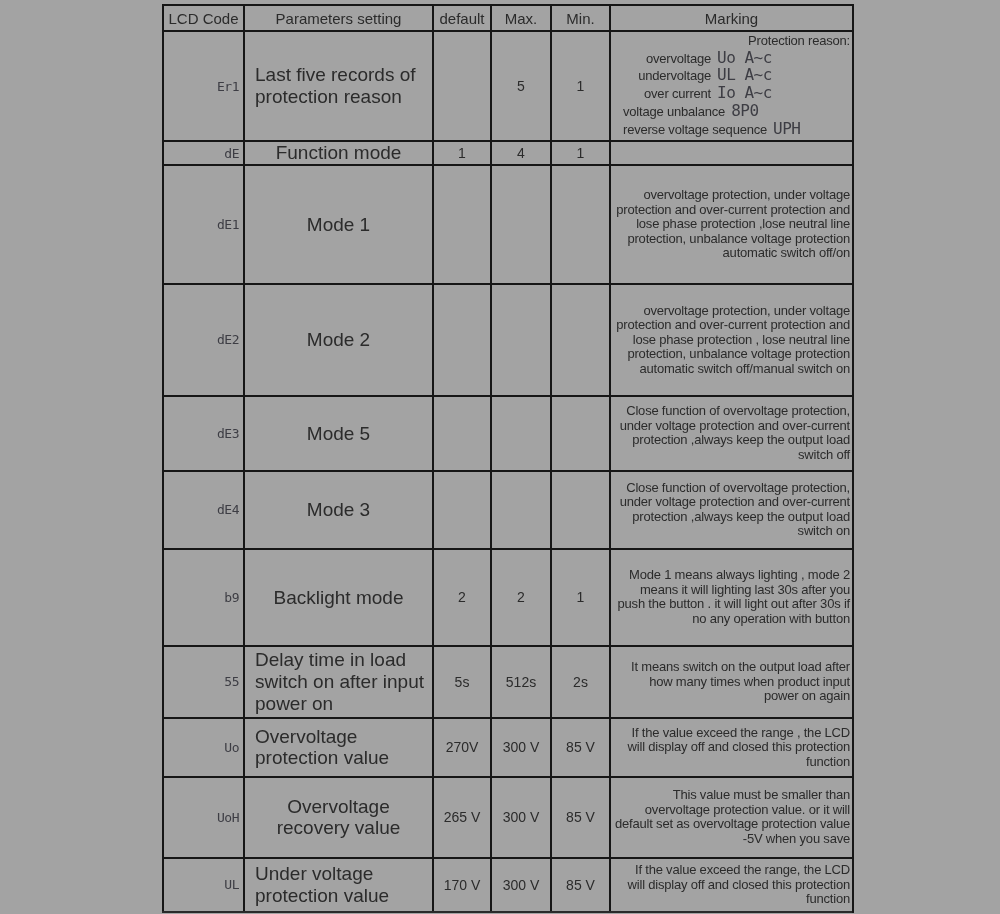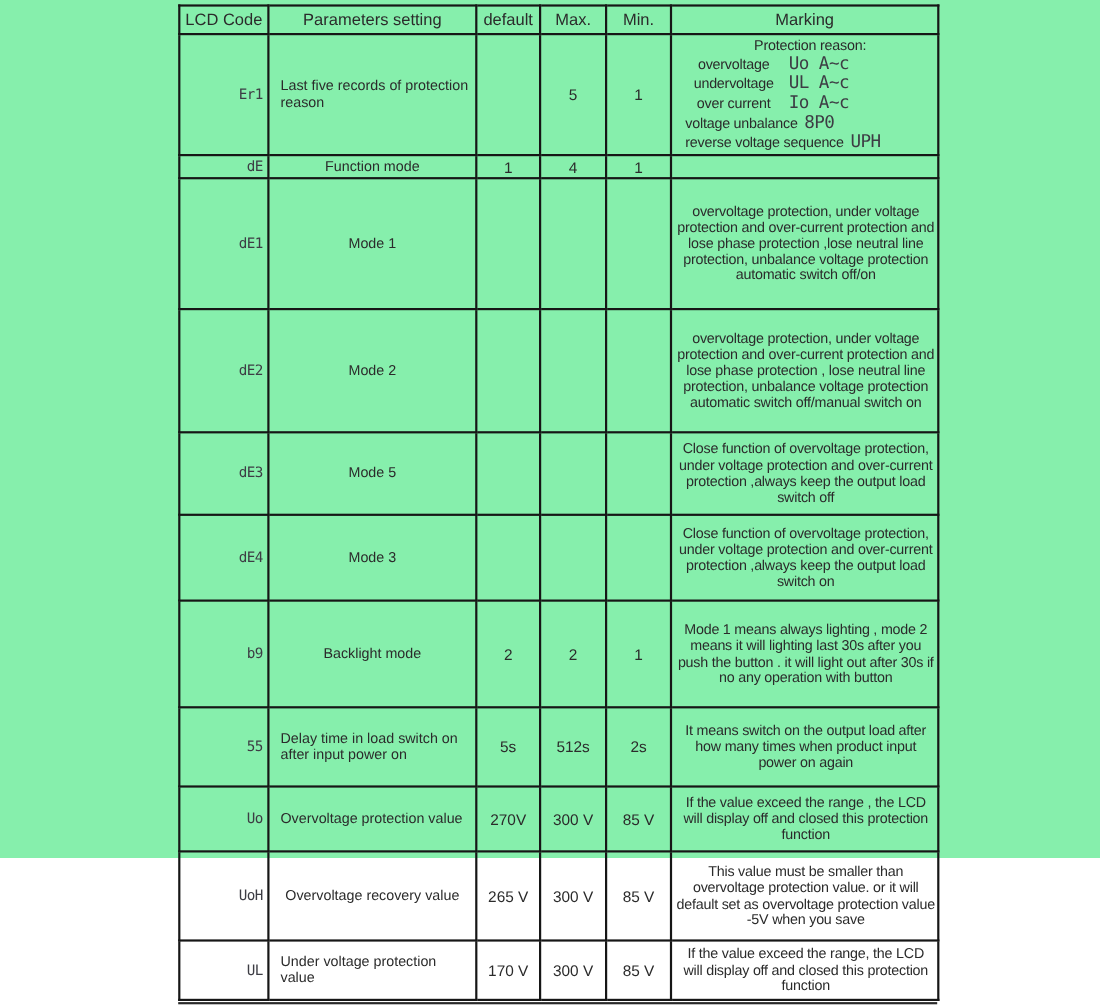--- a/index.html
+++ b/index.html
@@ -1,21 +1,21 @@
 <!DOCTYPE html>
 <html><head>
 <meta charset="utf-8">
 <style>
   html,body{margin:0;padding:0;}
   body{
     width:1000px;height:914px;background:#ffffff;
     font-family:"Liberation Sans",sans-serif;color:#2b2b2b;
     position:relative;overflow:hidden;
   }
-  .page{position:relative;width:1000px;height:780px;background:#86efac;}
+  .page{position:relative;width:1000px;height:914px;background:#a3a3a3;}
 
   table.params{
     position:absolute;left:162px;top:4px;width:690px;
     border-collapse:collapse;table-layout:fixed;
   }
   td,th{
     border:2px solid #161616;
     padding:0 4px;
     vertical-align:middle;
     overflow:hidden;
@@ -38,25 +38,25 @@
   tr.r8{height:72px}
   tr.r9{height:59px}
   tr.r10{height:81px}
   tr.r11{height:54px}
 
   .c-code{
     text-align:right;
     font-family:"DejaVu Sans Mono",monospace;
     font-size:13px;color:#3d3d44;letter-spacing:-0.5px;
   }
-  .c-param{text-align:center;font-size:13px;line-height:1.15;padding:0 4px;}
+  .c-param{text-align:center;font-size:19px;line-height:1.15;padding:0 4px;}
   .c-param.left{text-align:left;padding-left:10px;padding-right:4px;}
   .c-num{text-align:center;font-size:14px;}
   .c-mark{
-    text-align:center;font-size:13px;line-height:1.12;
+    text-align:right;font-size:13px;line-height:1.12;
     padding:2px 2px 2px 4px;letter-spacing:-0.2px;
   }
   .c-mark.reason{padding-left:12px;}
   .mk-line{display:flex;align-items:baseline;gap:6px;white-space:nowrap;}
   .mk-label{display:inline-block;}
   .mk-label.tab{min-width:88px;}
   .mk-code{
     font-family:"DejaVu Sans Mono",monospace;
     font-size:16px;color:#3d3d44;letter-spacing:-0.5px;
   }

